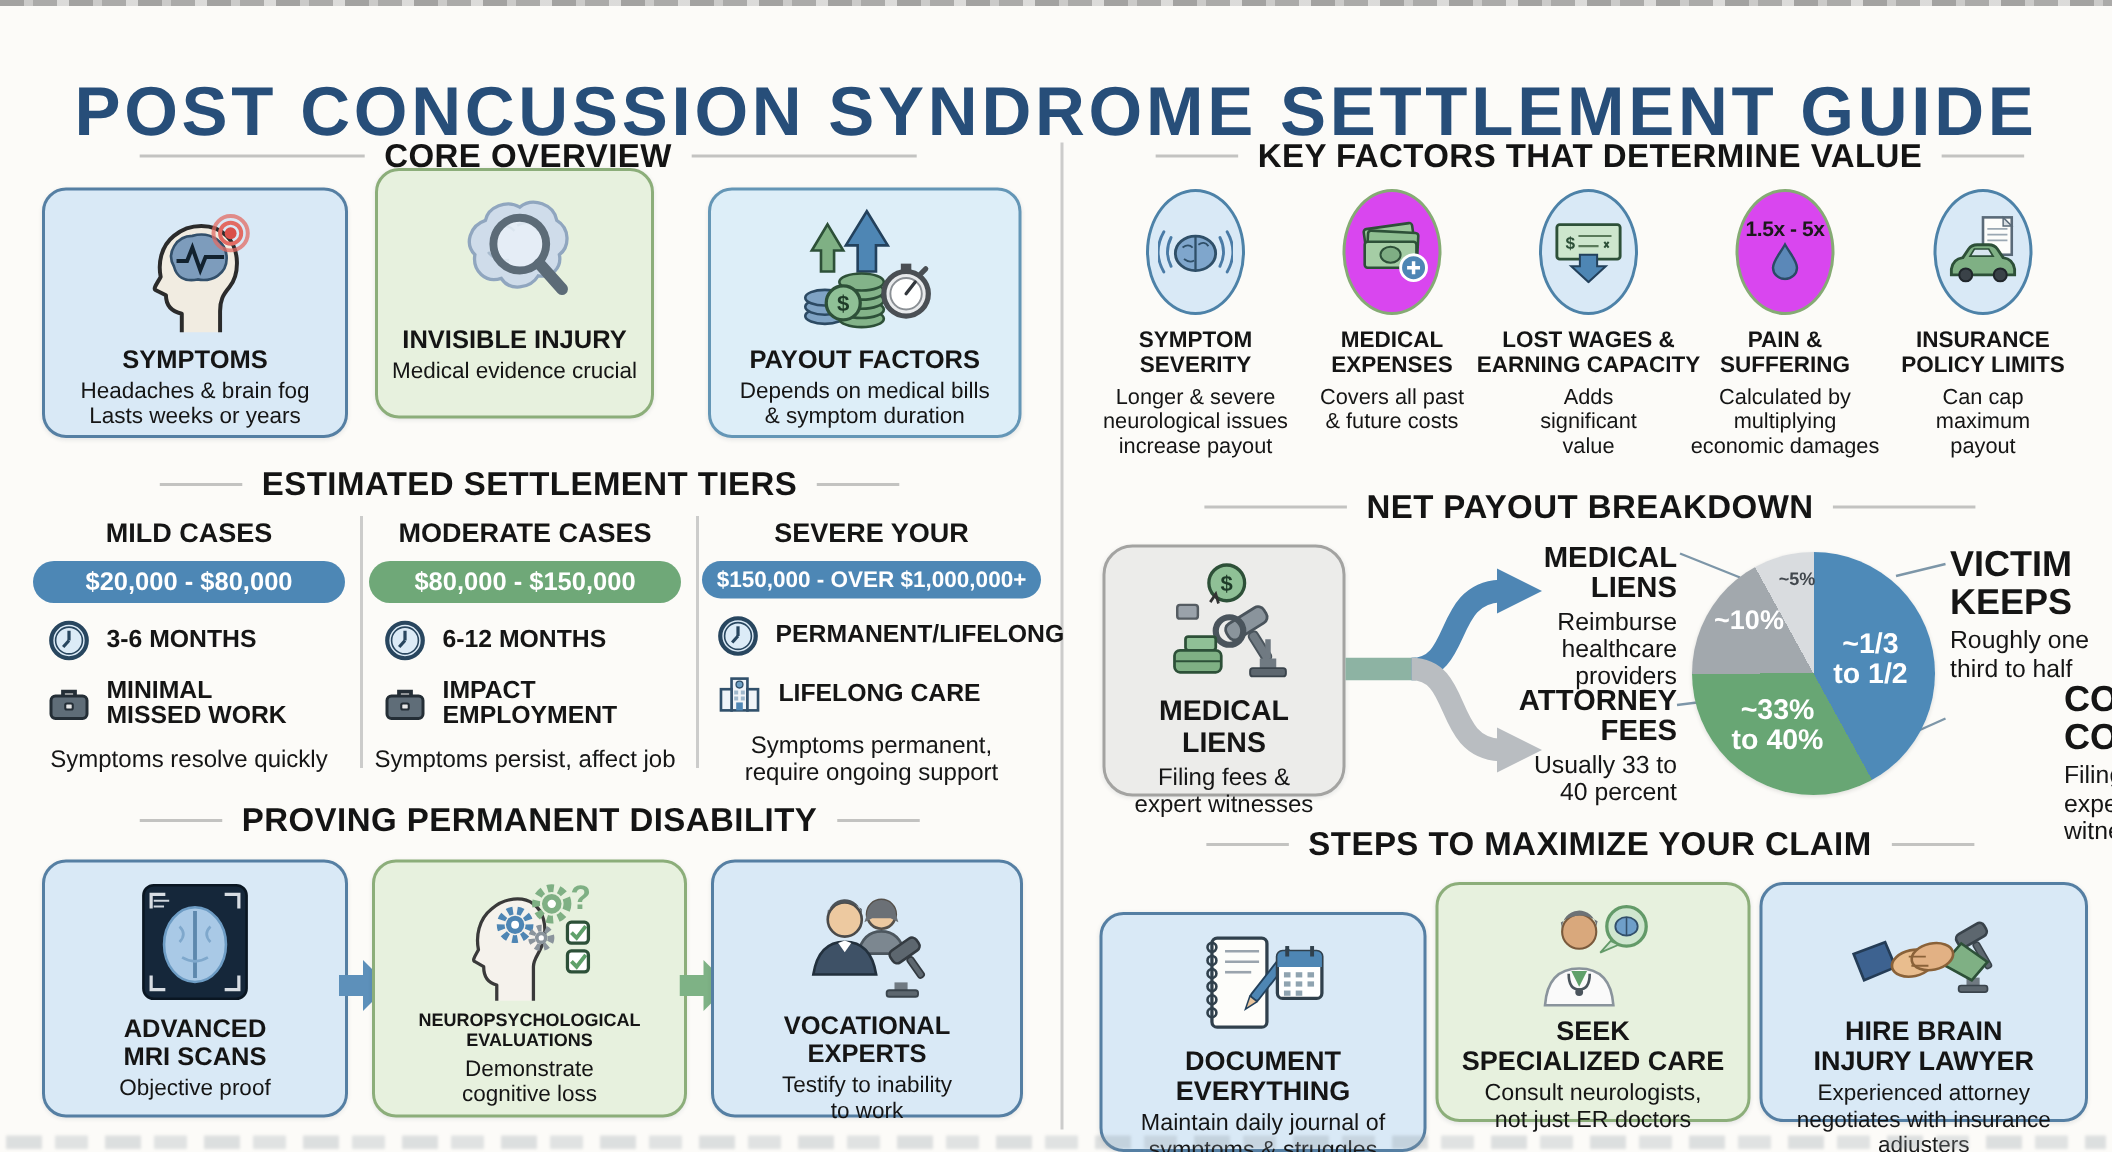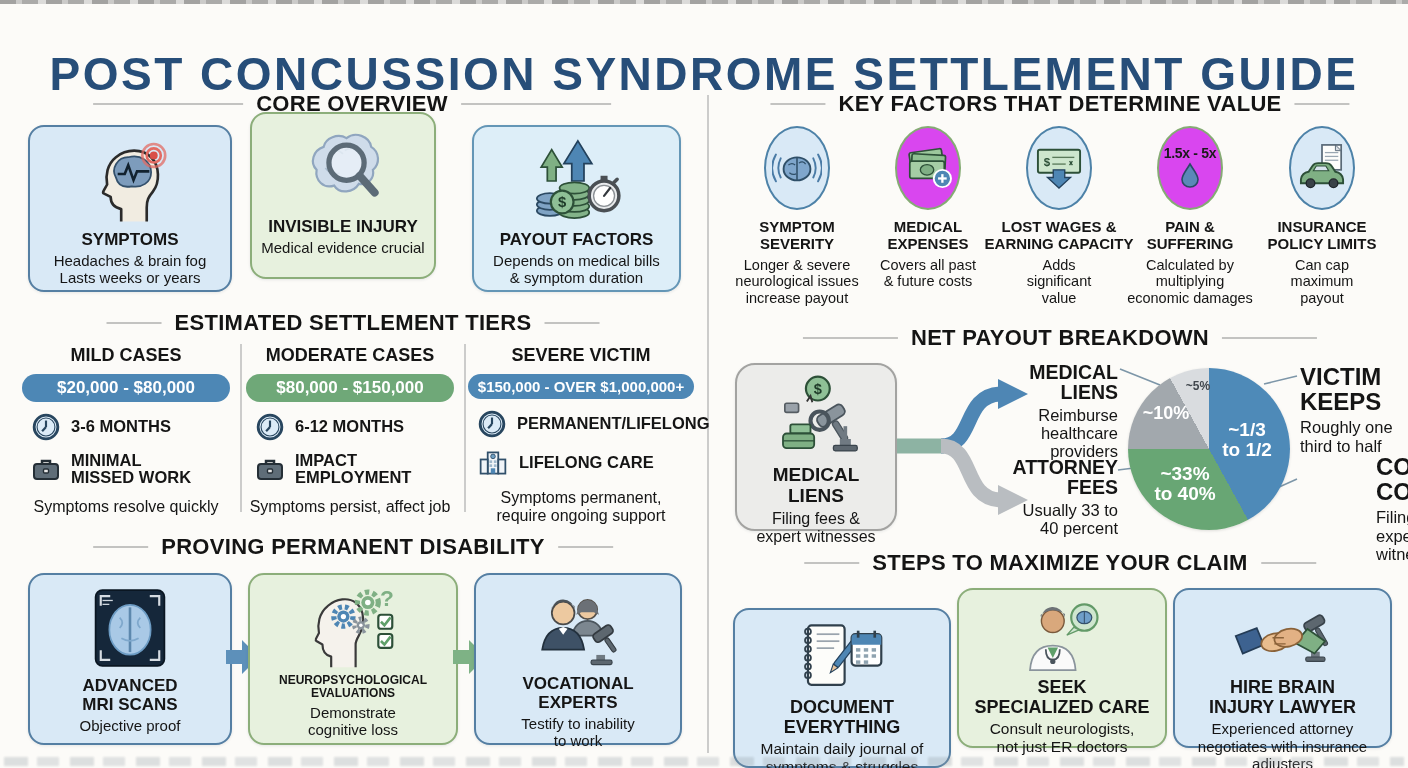--- a/index.html
+++ b/index.html
@@ -199,21 +199,21 @@
             <rect x="2" y="7" width="24" height="15" rx="3" fill="#5f6d78" stroke="#242e36" stroke-width="2"></rect>
             <rect x="11.5" y="12" width="5" height="4" rx="1" fill="#e8e8e8" stroke="#242e36" stroke-width="1.4"></rect>
           </svg>
       </span>
       <span class="pre">IMPACT EMPLOYMENT</span>
     </div>
     <div class="tier-note pre">Symptoms persist, affect job</div>
   </div>
 
   <div class="tier" style="left:468px;top:345px;width:226px;">
-    <h3>SEVERE VICTIM</h3>
+    <h3>SEVERE YOUR</h3>
     <div class="pill blue small">$150,000 - OVER $1,000,000+</div>
     <div class="tier-row">
       <span class="icon">
         <svg width="28" height="28" viewBox="0 0 26 26">
             <circle cx="13" cy="13" r="11" fill="#dcebf7" stroke="#28465f" stroke-width="2.6"></circle>
             <circle cx="13" cy="13" r="8.3" fill="none" stroke="#28465f" stroke-width="1"></circle>
             <line x1="13" y1="13" x2="13" y2="7" stroke="#28465f" stroke-width="2"></line>
             <line x1="13" y1="13" x2="9.4" y2="17" stroke="#28465f" stroke-width="2"></line>
           </svg>
       </span>

